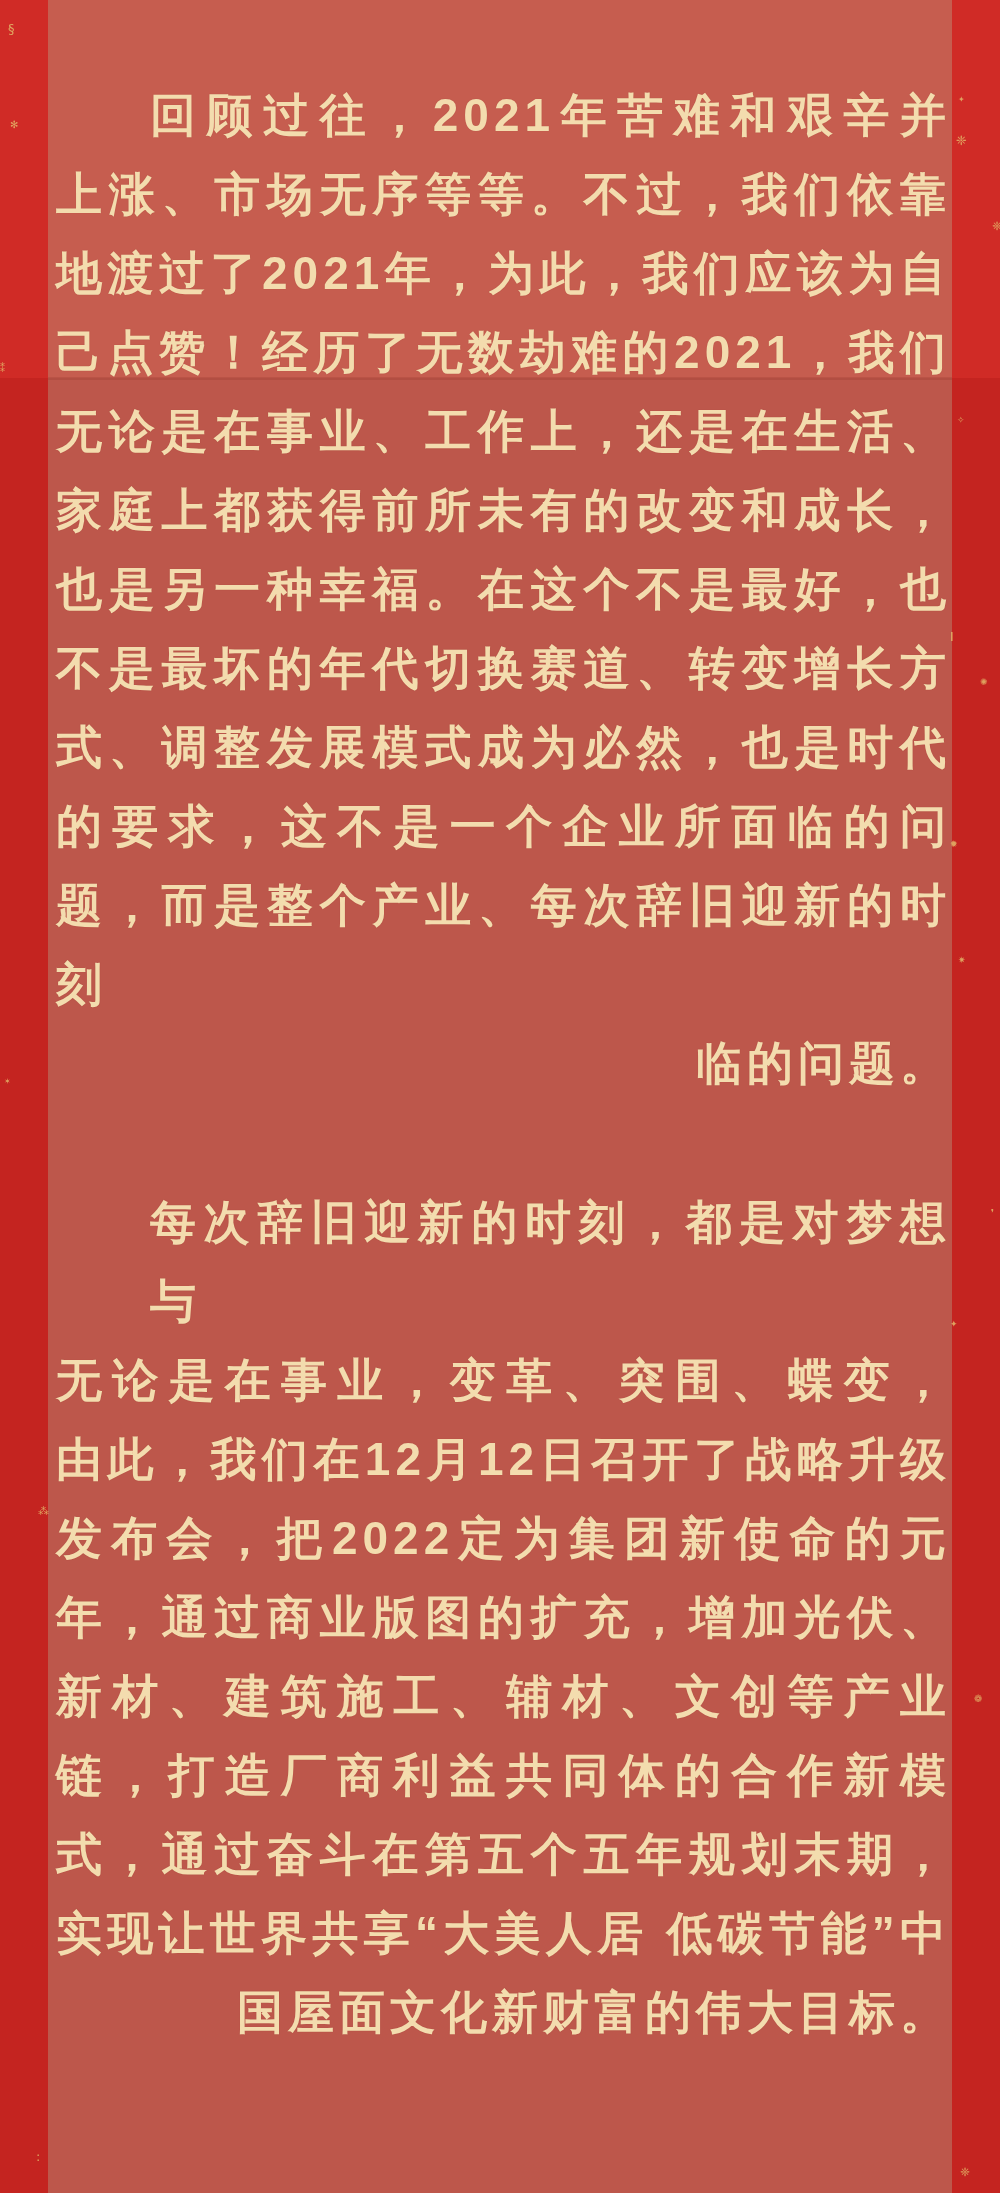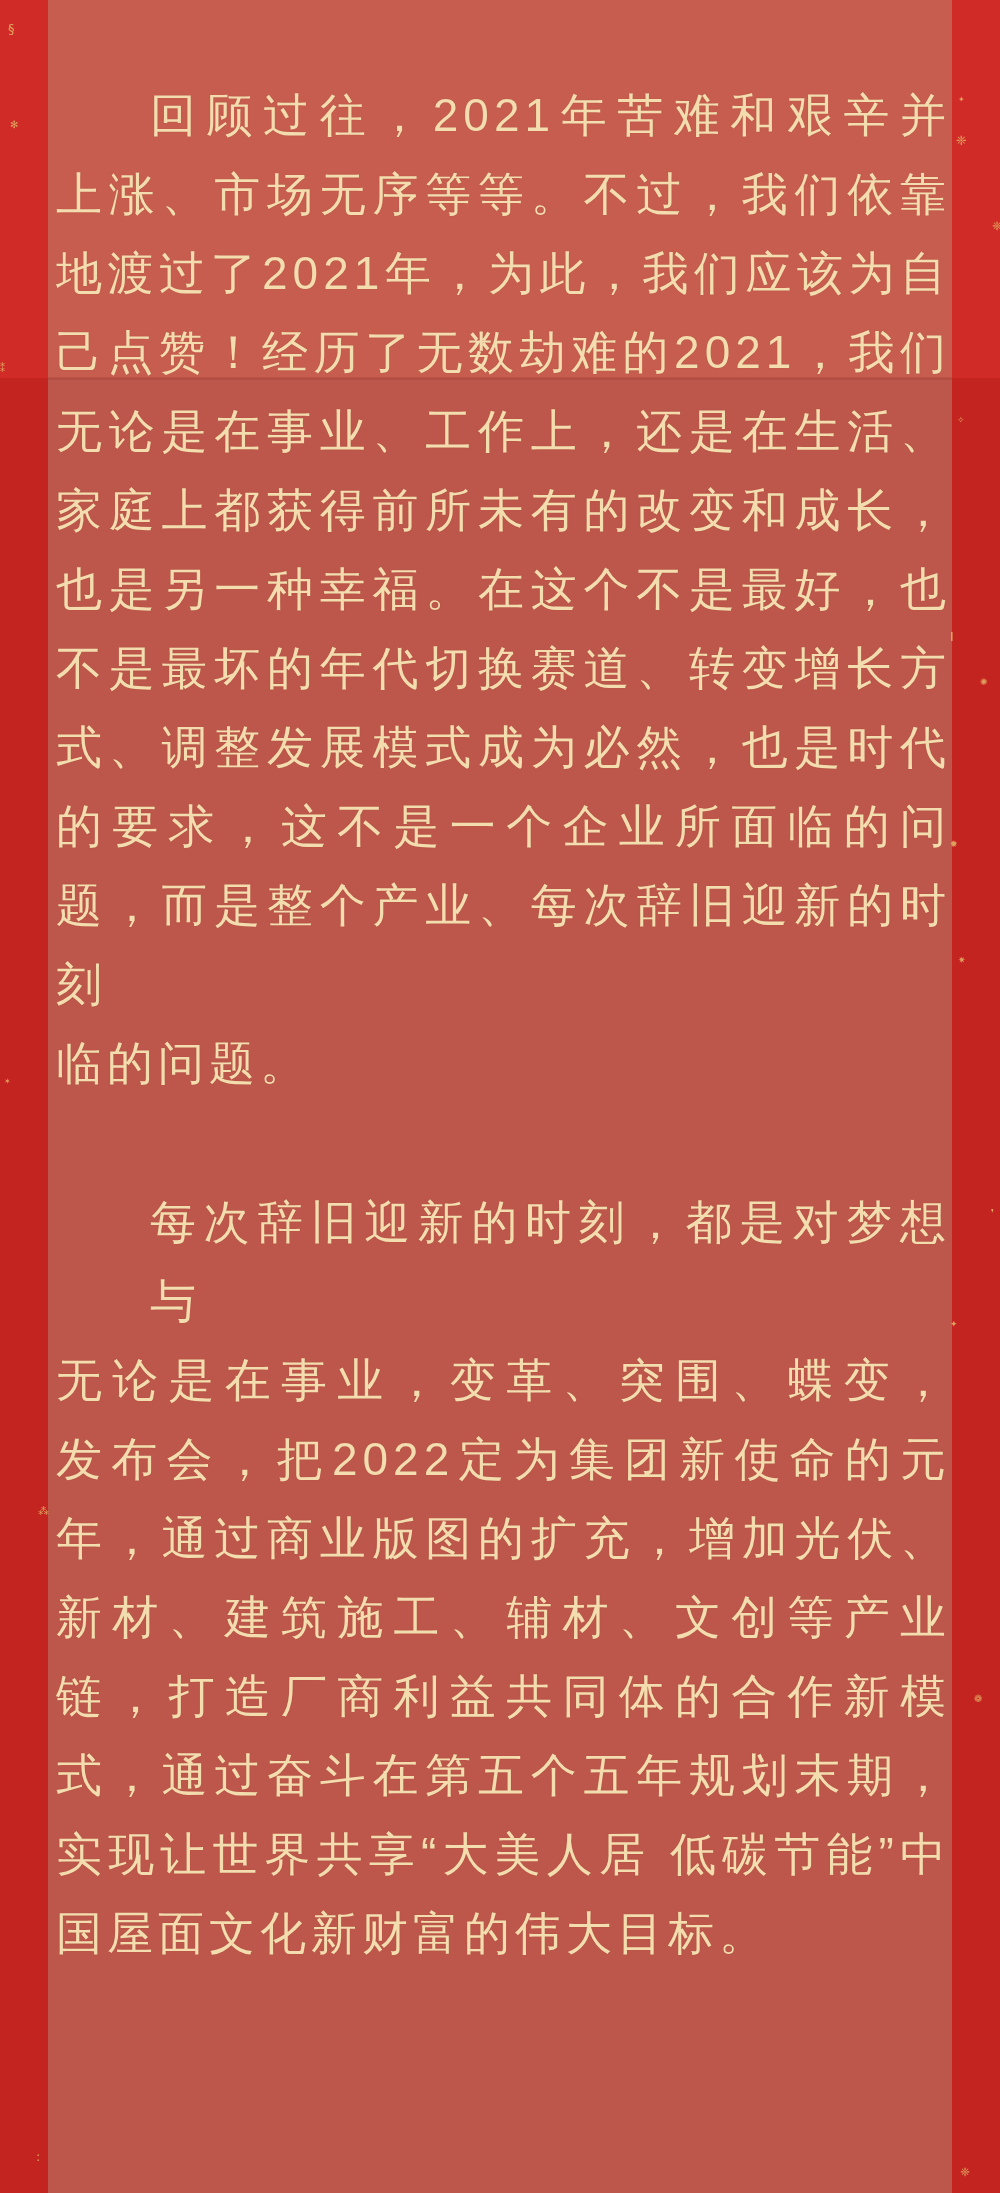--- a/index.html
+++ b/index.html
@@ -26,23 +26,23 @@
   .seam{
     position:absolute;left:48px;top:377px;width:904px;height:3px;
     background:rgba(125,32,26,0.16);
   }
   .text-block{
     position:absolute;left:56px;top:76px;width:890px;
     color:var(--ink);
     font-size:46px;line-height:79px;letter-spacing:5px;
     text-shadow:0 0 1px rgba(120,40,30,0.25);
   }
-  .paragraph{margin:0;}
+  .paragraph{margin:0;font-weight:bold;}
   .paragraph + .paragraph{margin-top:80px;}
-  .line{margin-right:-5px;white-space:nowrap;}
+  .line{margin-right:-5px;white-space:nowrap;text-align:right;}
   .line.justify{
     white-space:normal;
     text-align:justify;
     text-align-last:justify;
     text-justify:inter-character;
   }
   .line.indent{padding-left:94px;}
   .ornament{
     position:absolute;color:var(--gold);opacity:0.85;line-height:1;
     font-family:"DejaVu Sans", sans-serif;
@@ -68,20 +68,21 @@
       <div class="line justify">也是另一种幸福。在这个不是最好，也</div>
       <div class="line justify">不是最坏的年代切换赛道、转变增长方</div>
       <div class="line justify">式、调整发展模式成为必然，也是时代</div>
       <div class="line justify">的要求，这不是一个企业所面临的问</div>
       <div class="line justify">题，而是整个产业、每次辞旧迎新的时刻</div>
       <div class="line">临的问题。</div>
     </div>
     <div class="paragraph">
       <div class="line justify indent">每次辞旧迎新的时刻，都是对梦想与</div>
       <div class="line justify">无论是在事业，变革、突围、蝶变，</div>
+      <div class="line justify">由此，我们在12月12日召开了战略升级</div>
       <div class="line justify">发布会，把2022定为集团新使命的元</div>
       <div class="line justify">年，通过商业版图的扩充，增加光伏、</div>
       <div class="line justify">新材、建筑施工、辅材、文创等产业</div>
       <div class="line justify">链，打造厂商利益共同体的合作新模</div>
       <div class="line justify">式，通过奋斗在第五个五年规划末期，</div>
       <div class="line justify">实现让世界共享“大美人居 低碳节能”中</div>
       <div class="line">国屋面文化新财富的伟大目标。</div>
     </div>
   </div>
 <div>

